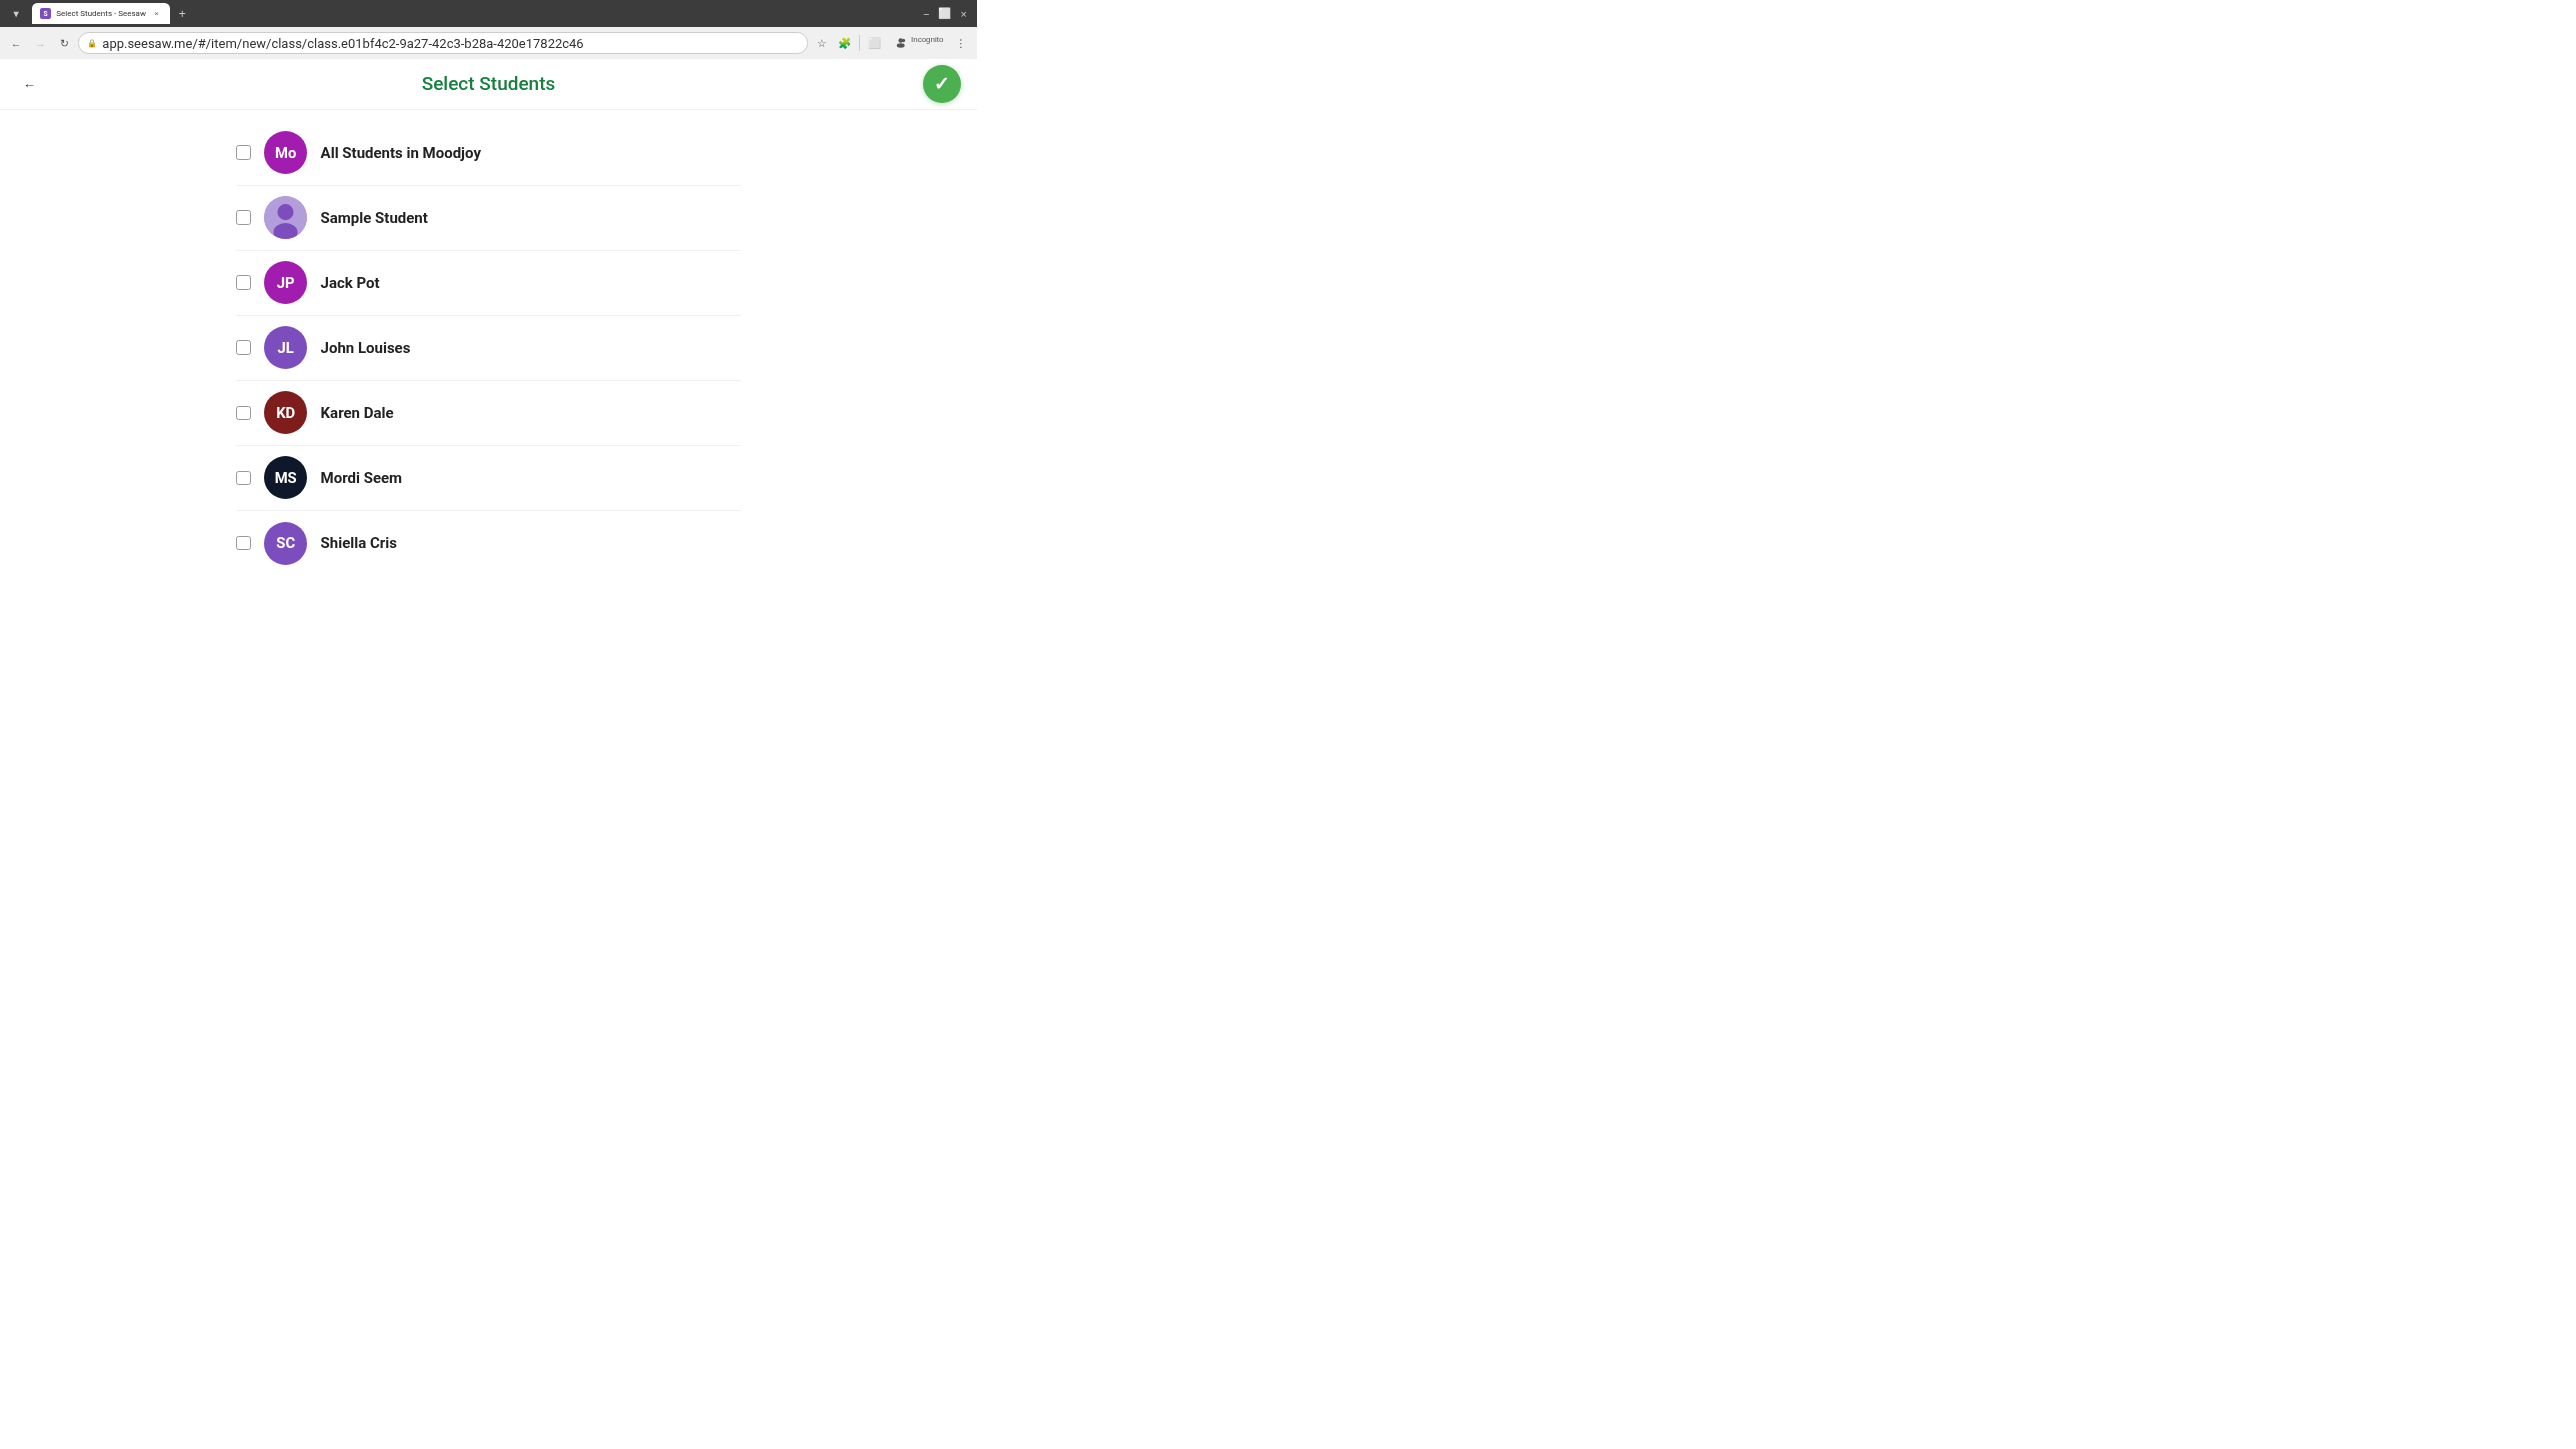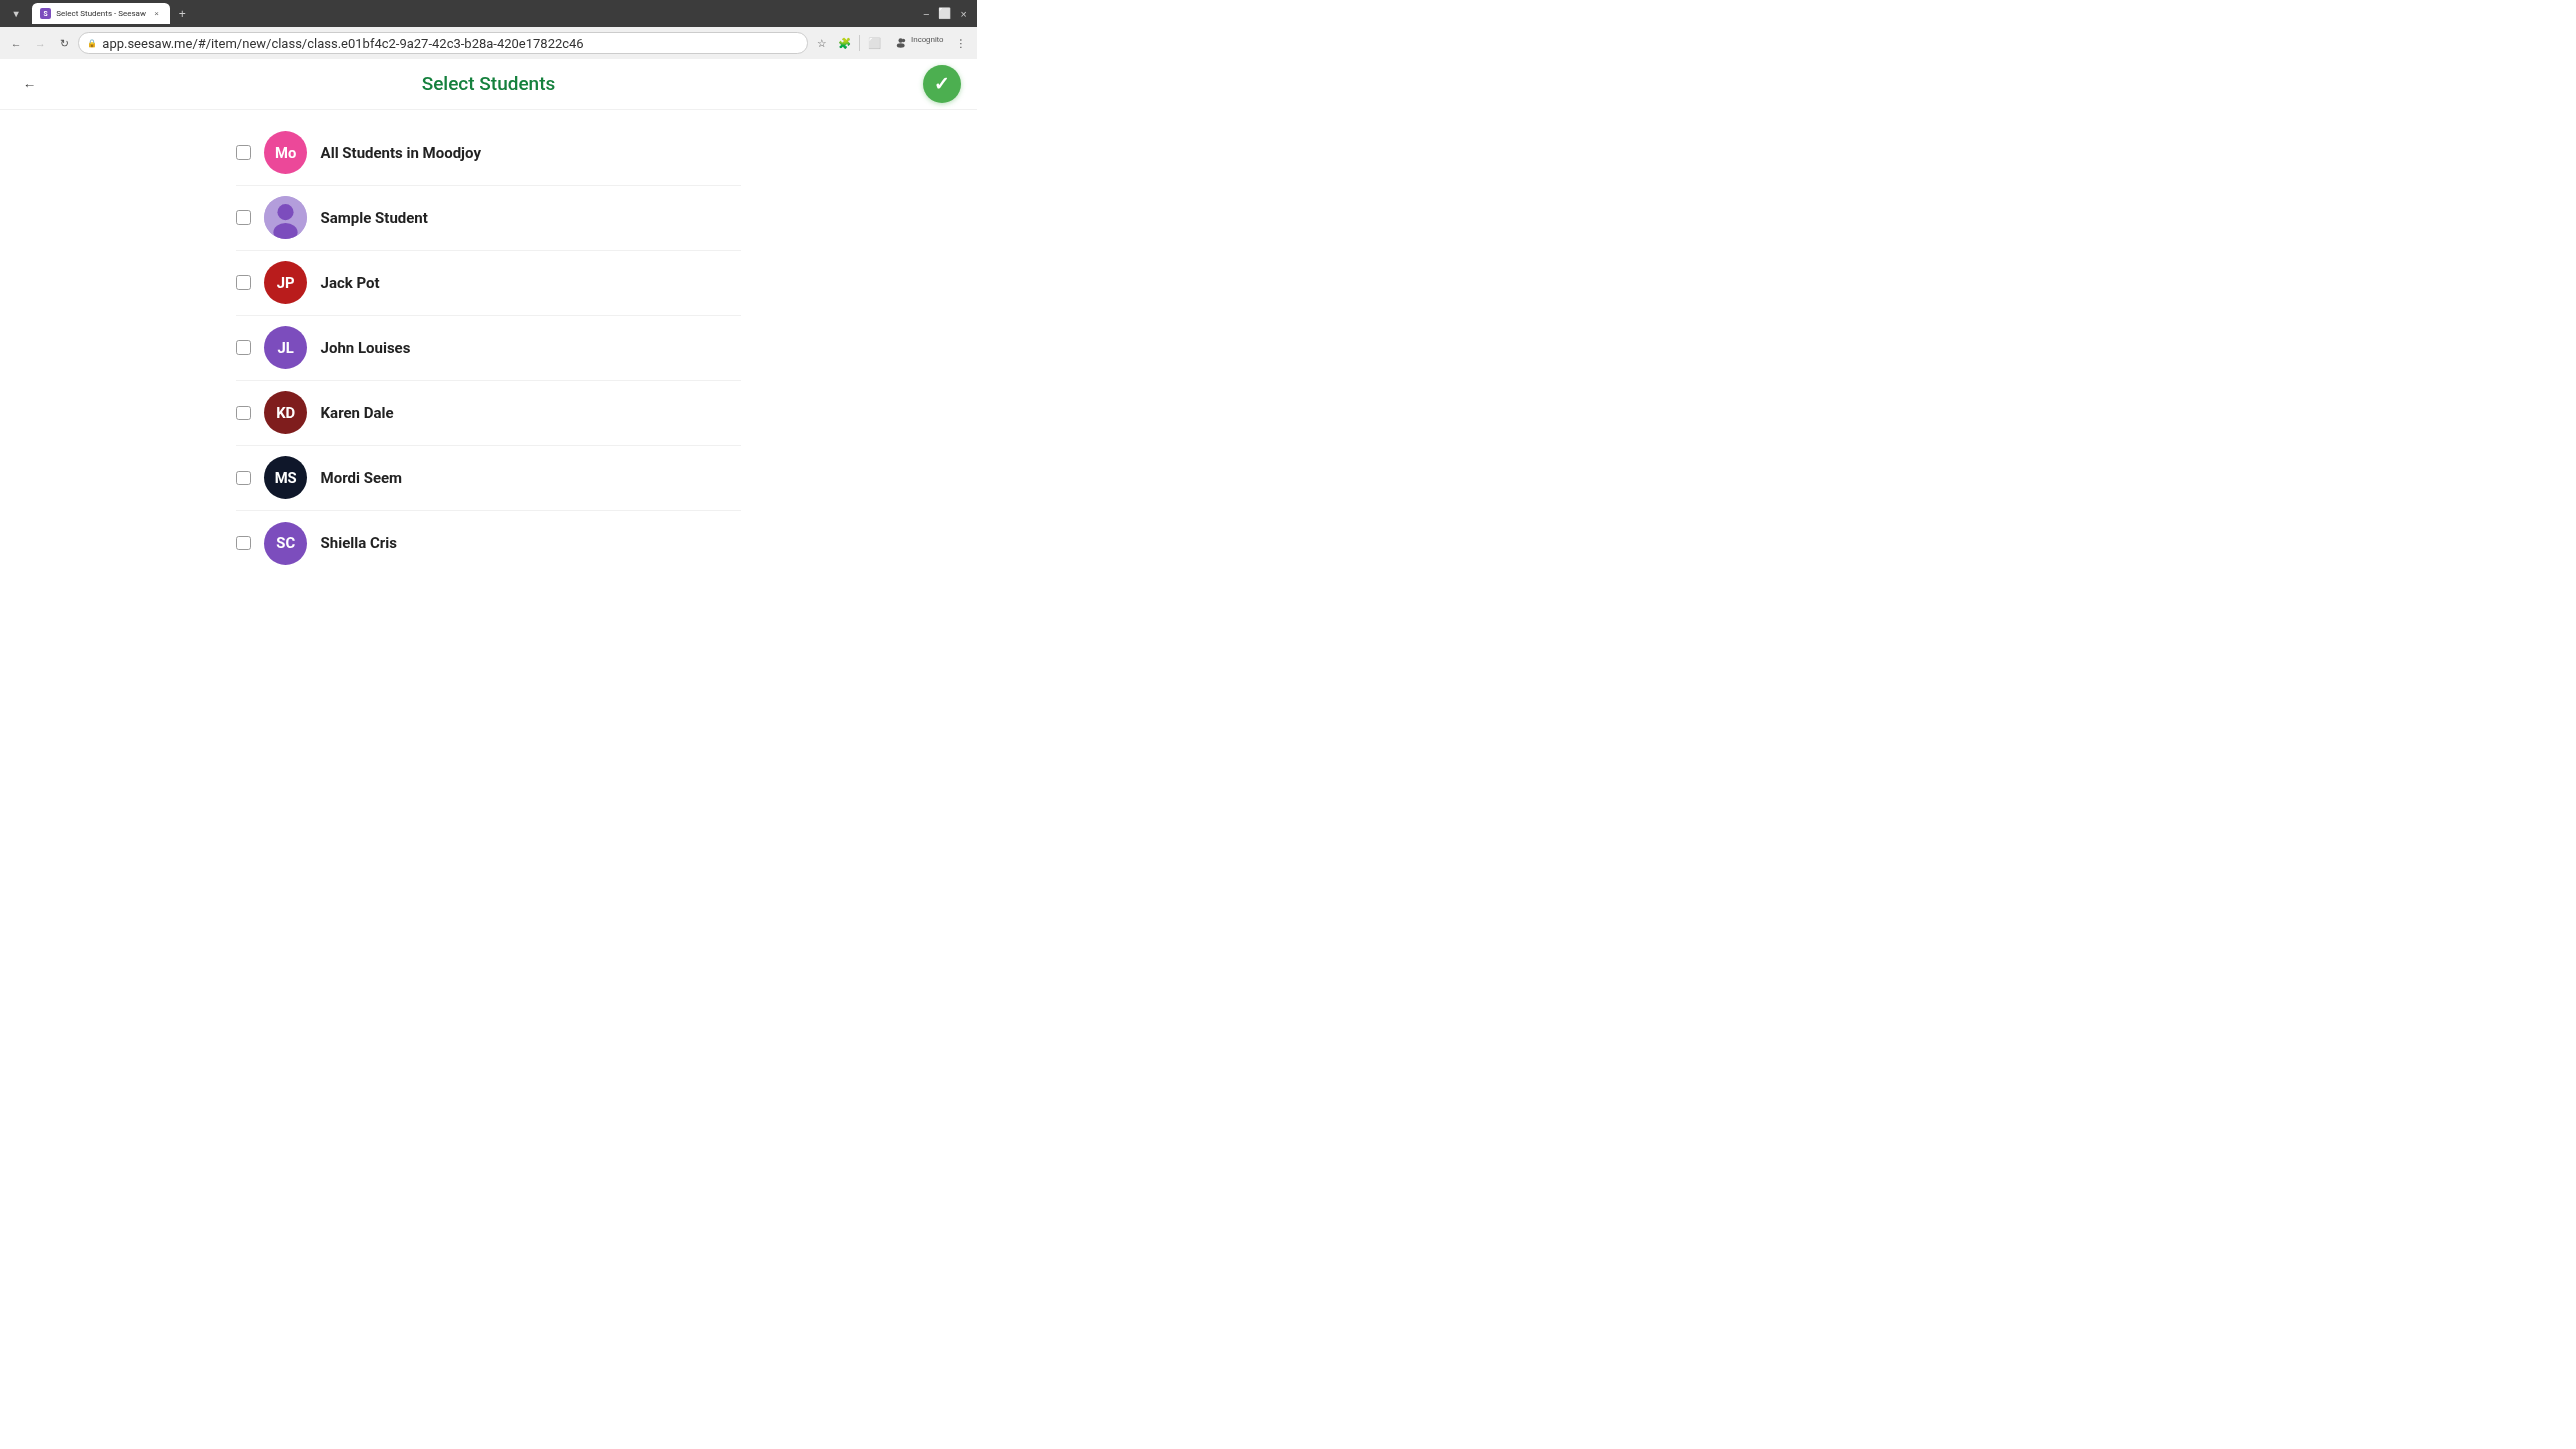--- a/index.html
+++ b/index.html
@@ -402,39 +402,39 @@
     </button>
     <h1 class="page-title">Select Students</h1>
     <button class="confirm-btn">
       <span class="checkmark-icon">✓</span>
     </button>
   </div>
 
   <div class="student-list" id="student-list">
   <div class="student-item">
         <input type="checkbox" class="student-checkbox" style="">
-        <div class="student-avatar" style="background: #ec4899;">Mo</div>
+        <div class="student-avatar" style="background: #a21caf;">Mo</div>
         <span class="student-name">All Students in Moodjoy</span>
       </div>
       <div class="divider"></div>
       <div class="student-item">
         <input type="checkbox" class="student-checkbox" style="">
         <div class="student-avatar sample">
           <svg viewBox="0 0 64 64" width="43" height="43">
       <circle cx="32" cy="32" r="32" fill="#b39ddb"></circle>
       <circle cx="32" cy="24" r="12" fill="#7c4dbd"></circle>
       <ellipse cx="32" cy="54" rx="18" ry="14" fill="#7c4dbd"></ellipse>
     </svg>
         </div>
         <span class="student-name">Sample Student</span>
       </div>
       <div class="divider"></div>
       <div class="student-item">
         <input type="checkbox" class="student-checkbox" style="">
-        <div class="student-avatar" style="background: #b91c1c;">JP</div>
+        <div class="student-avatar" style="background: #a21caf;">JP</div>
         <span class="student-name">Jack Pot</span>
       </div>
       <div class="divider"></div>
       <div class="student-item">
         <input type="checkbox" class="student-checkbox" style="">
         <div class="student-avatar" style="background: rgb(124, 77, 189);">JL</div>
         <span class="student-name">John Louises</span>
       </div>
       <div class="divider"></div>
       <div class="student-item">

